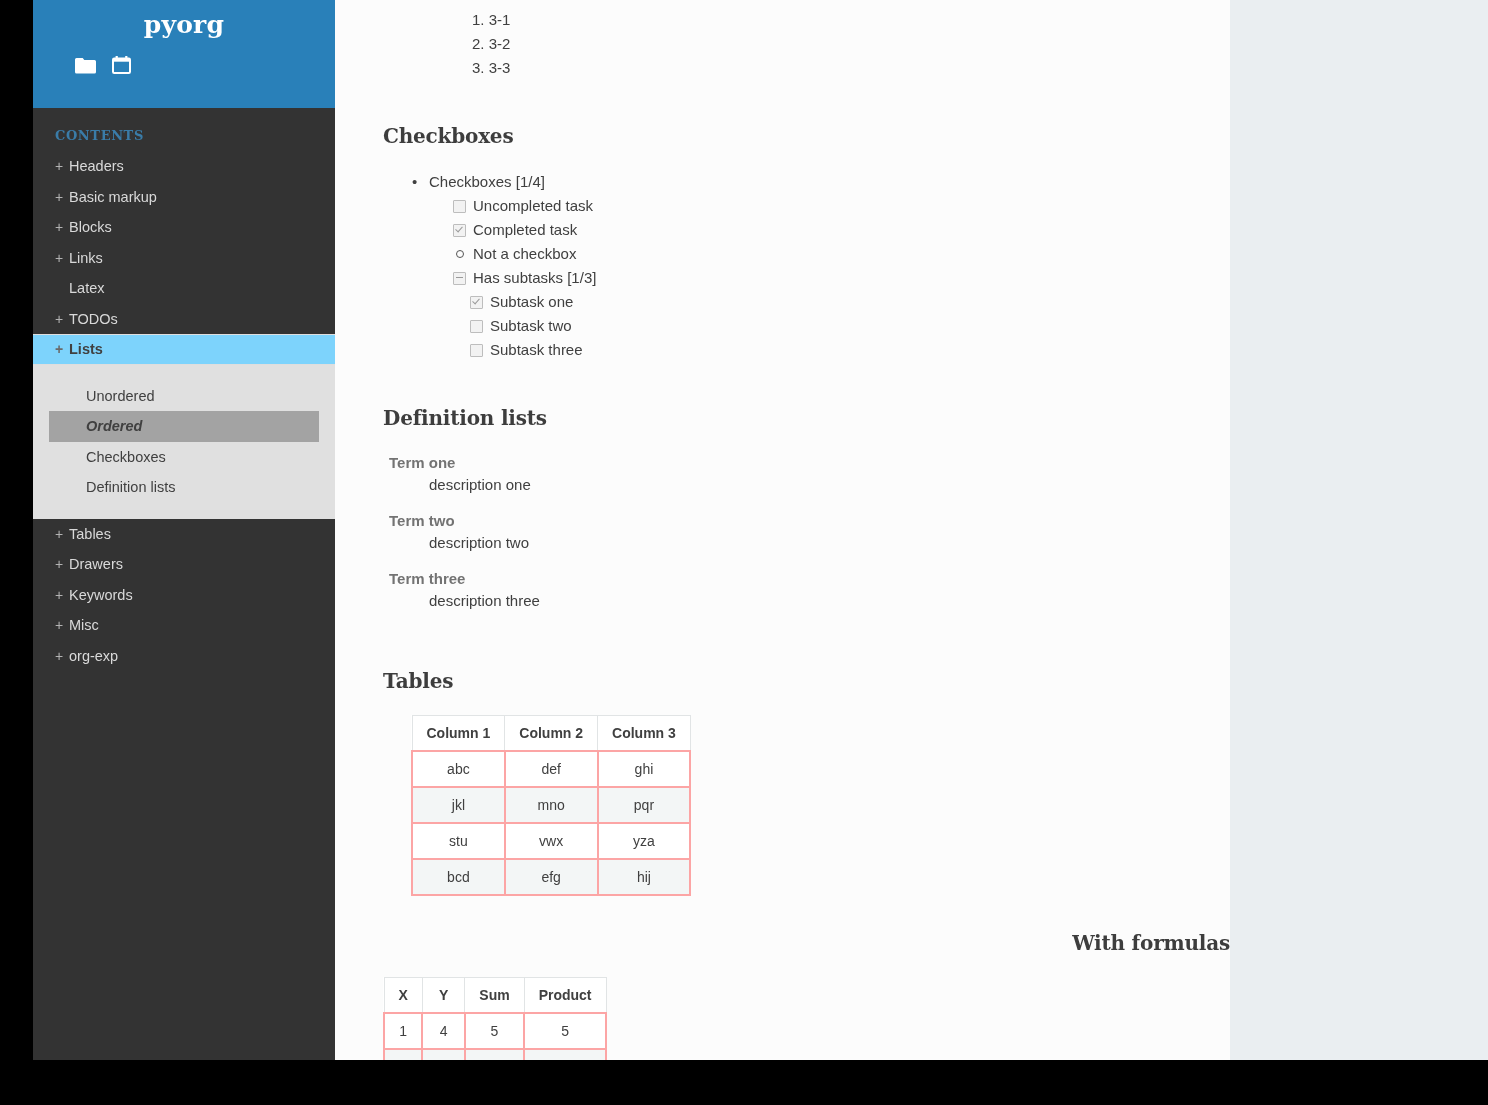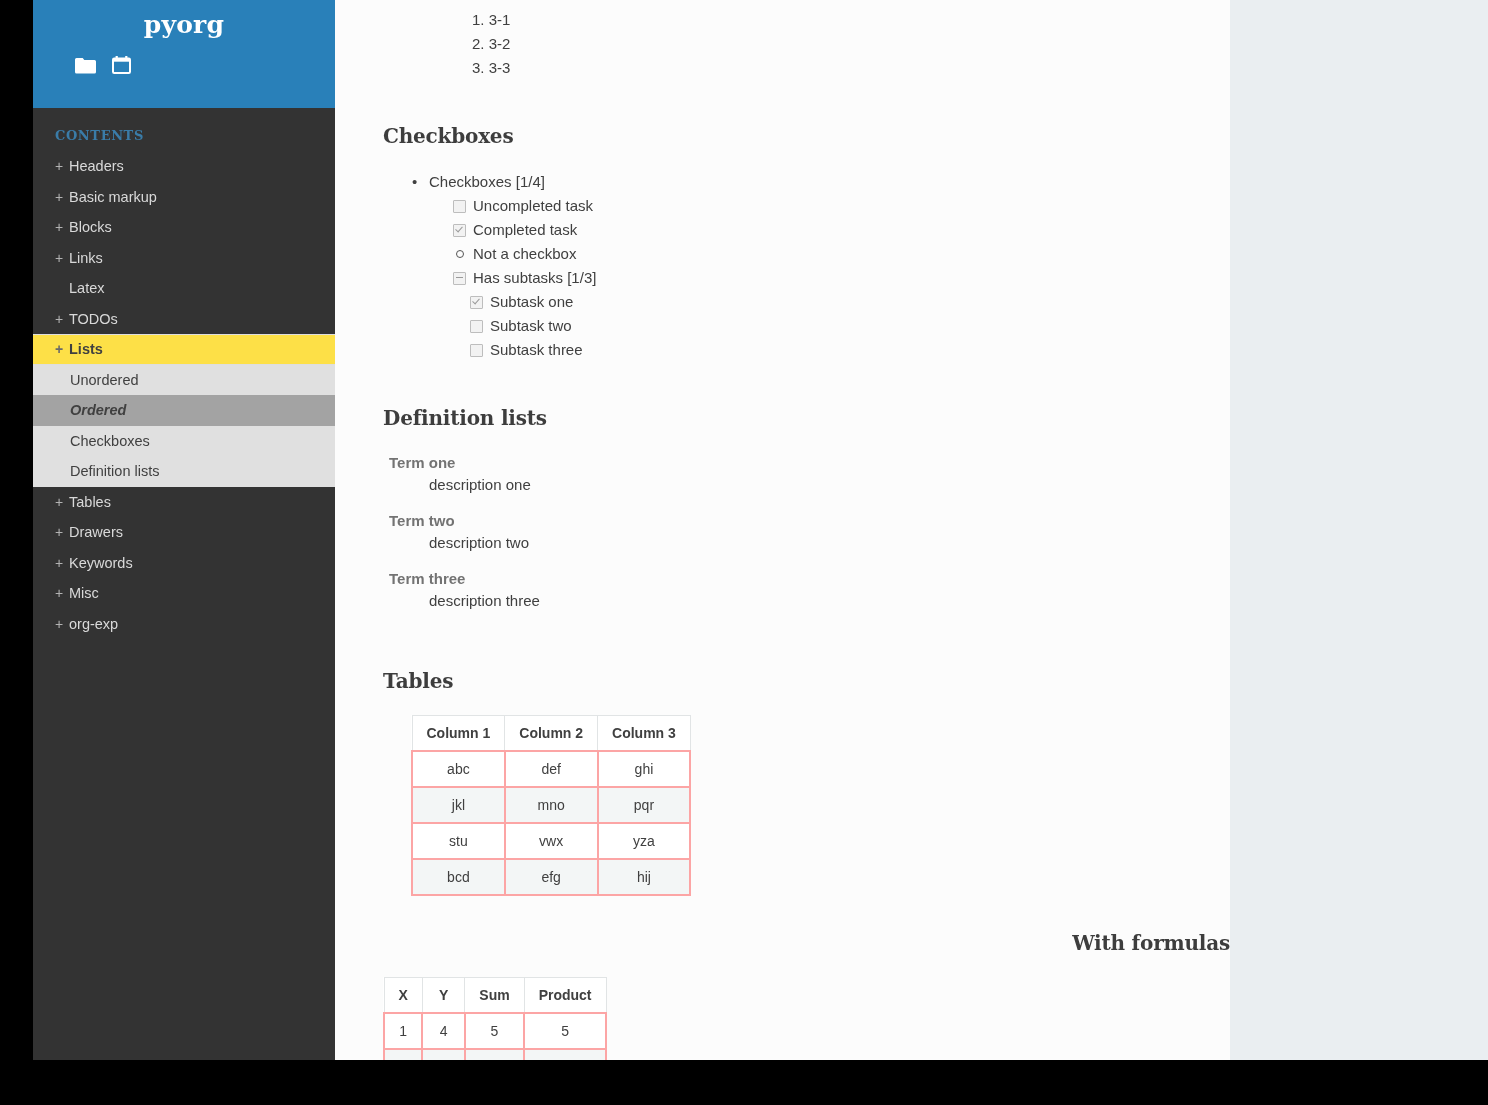--- a/index.html
+++ b/index.html
@@ -90,31 +90,31 @@
     display: inline-block;
     width: 14px;
     color: #b3b3b3;
     font-size: 14px;
   }
   .nav-item .nolabelpad {
     display: inline-block;
     width: 14px;
   }
   .nav-item.current {
-    background: #fde047;
+    background: #7dd3fc;
     color: #404040;
     font-weight: bold;
     border-top: 1px solid #dedede;
     border-bottom: 1px solid #dedede;
     padding-top: 7px;
     padding-bottom: 7px;
   }
   .nav-item.current .plus { color: #6a6a6a; }
 
-  .subnav { list-style: none; margin: 0; padding: 0; background: #e0e0e0; }
+  .subnav { list-style: none; margin: 0; padding: 16px; background: #e0e0e0; }
   .subnav-item {
     display: block;
     color: #404040;
     font-size: 14.5px;
     line-height: 1;
     padding: 8px 0 8px 37px;
     cursor: pointer;
     white-space: nowrap;
   }
   .subnav-item.active {

